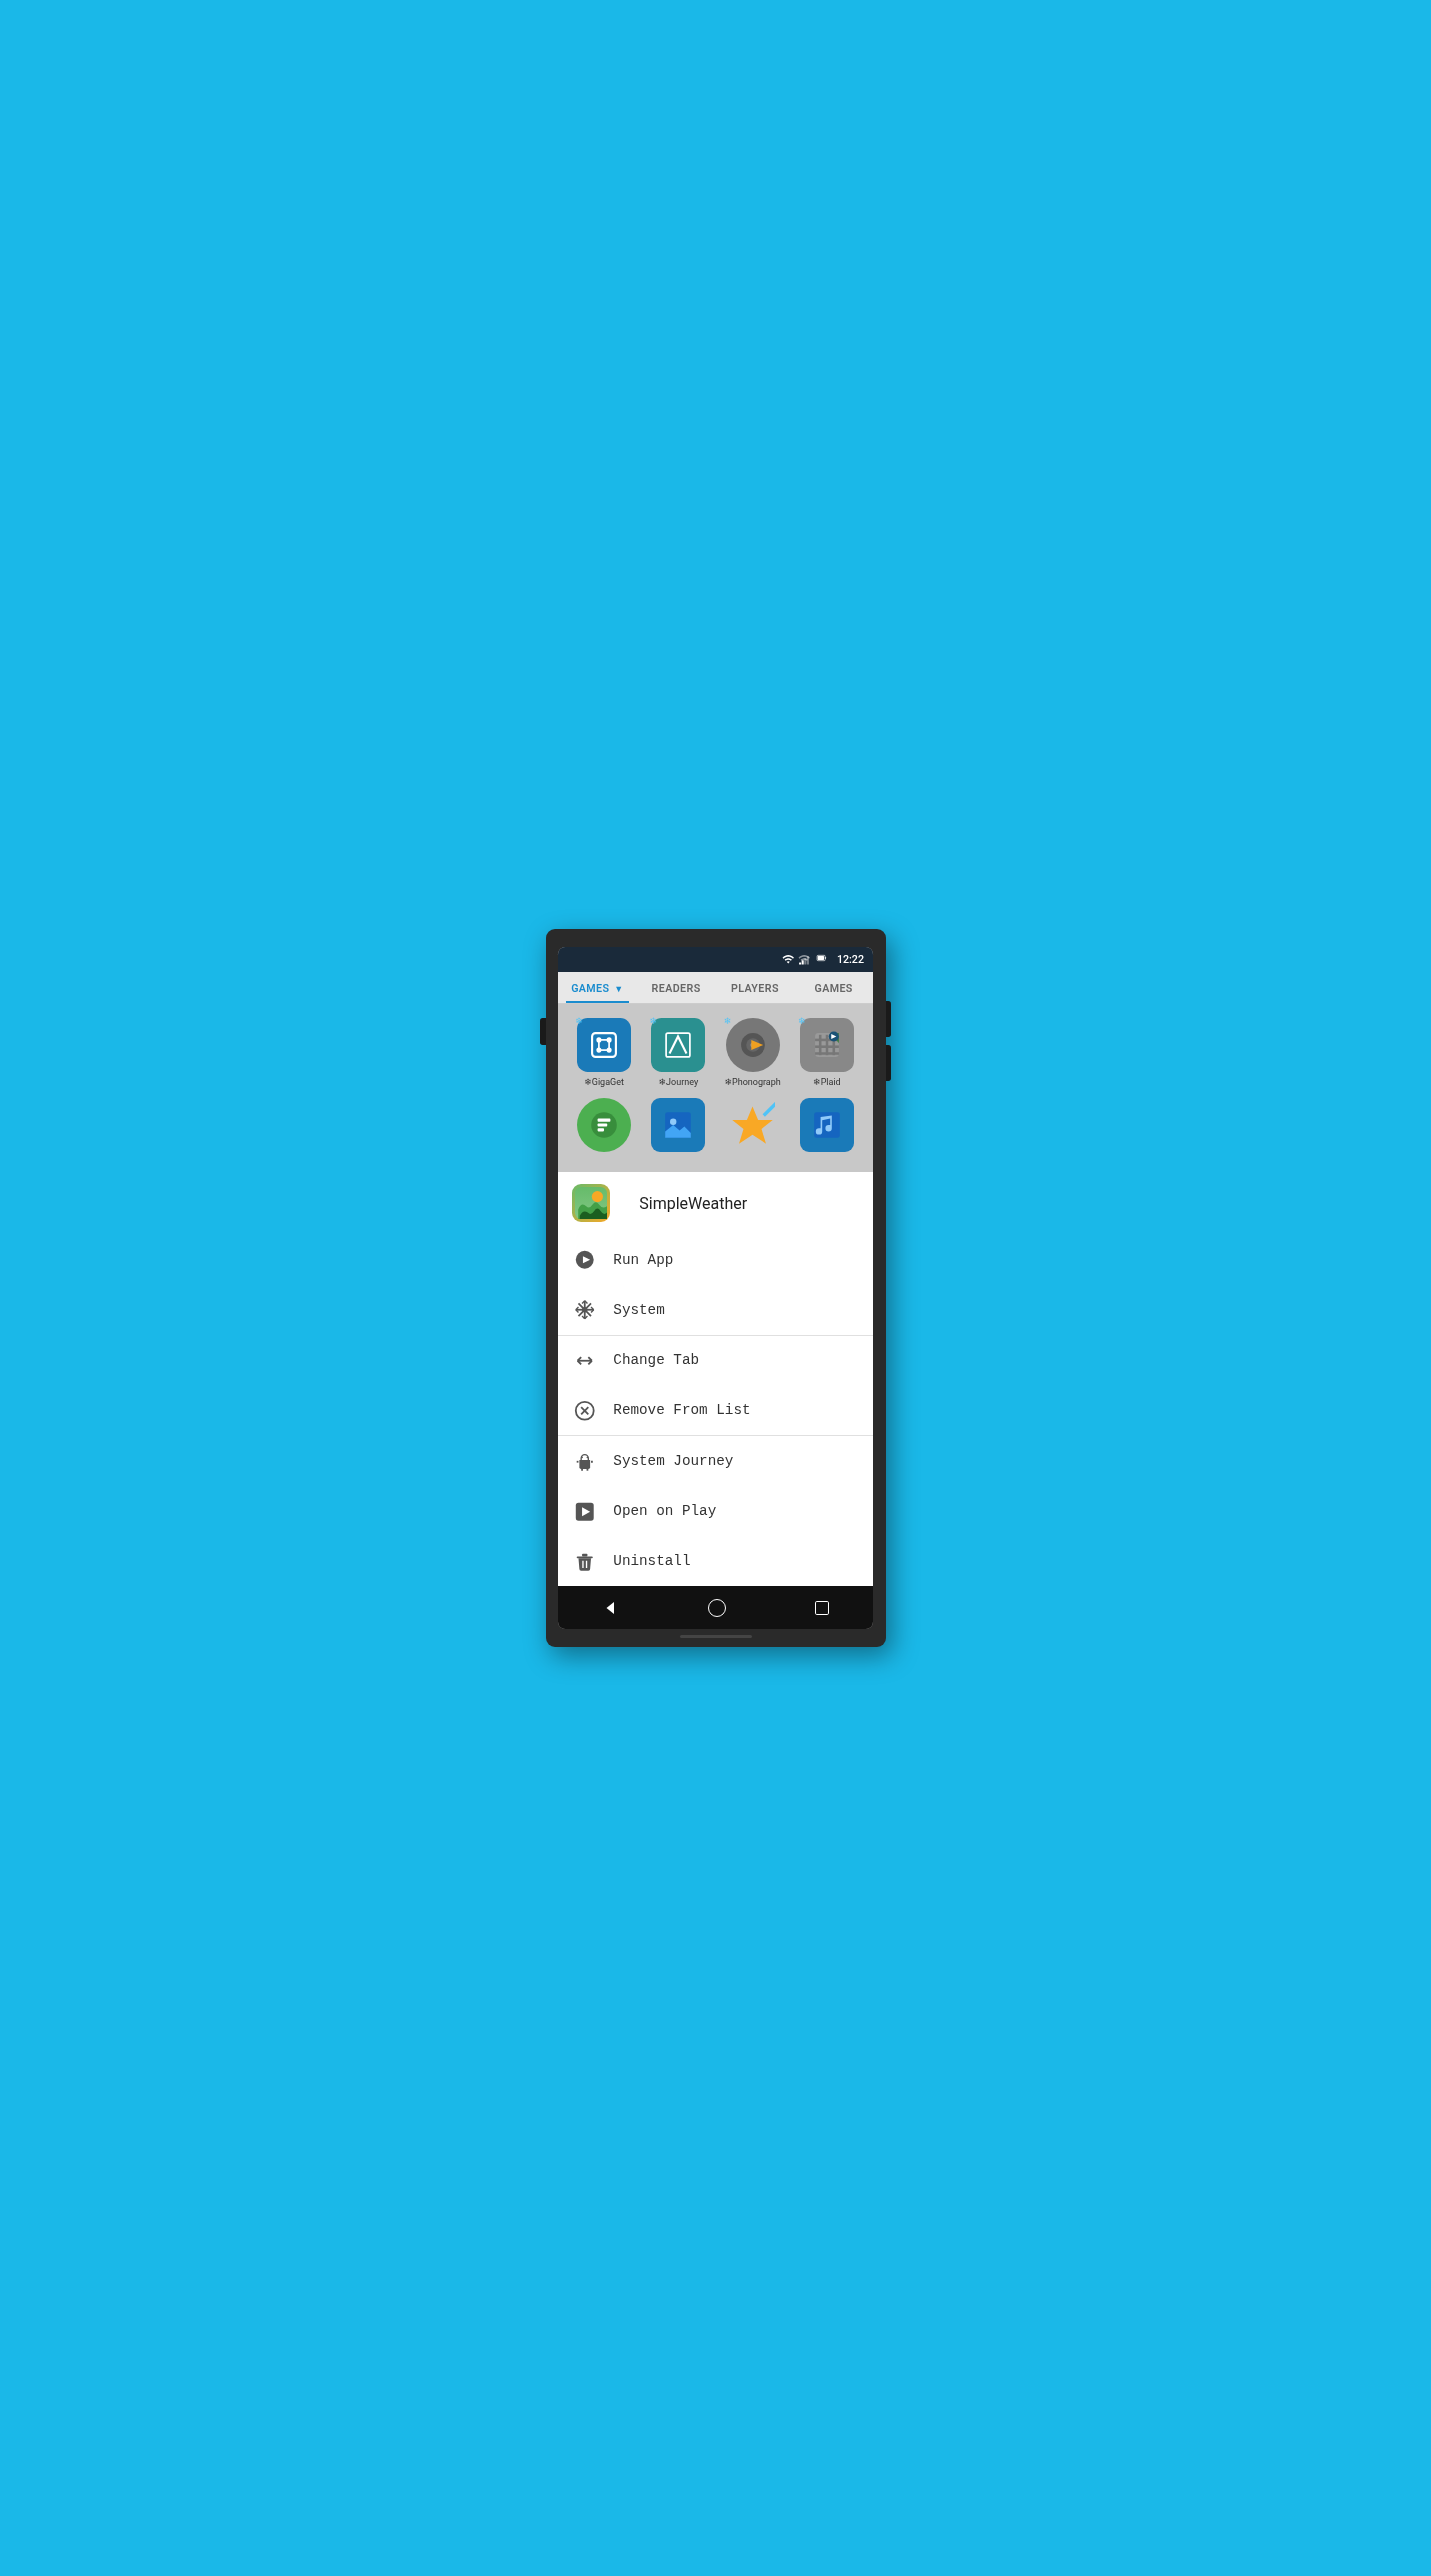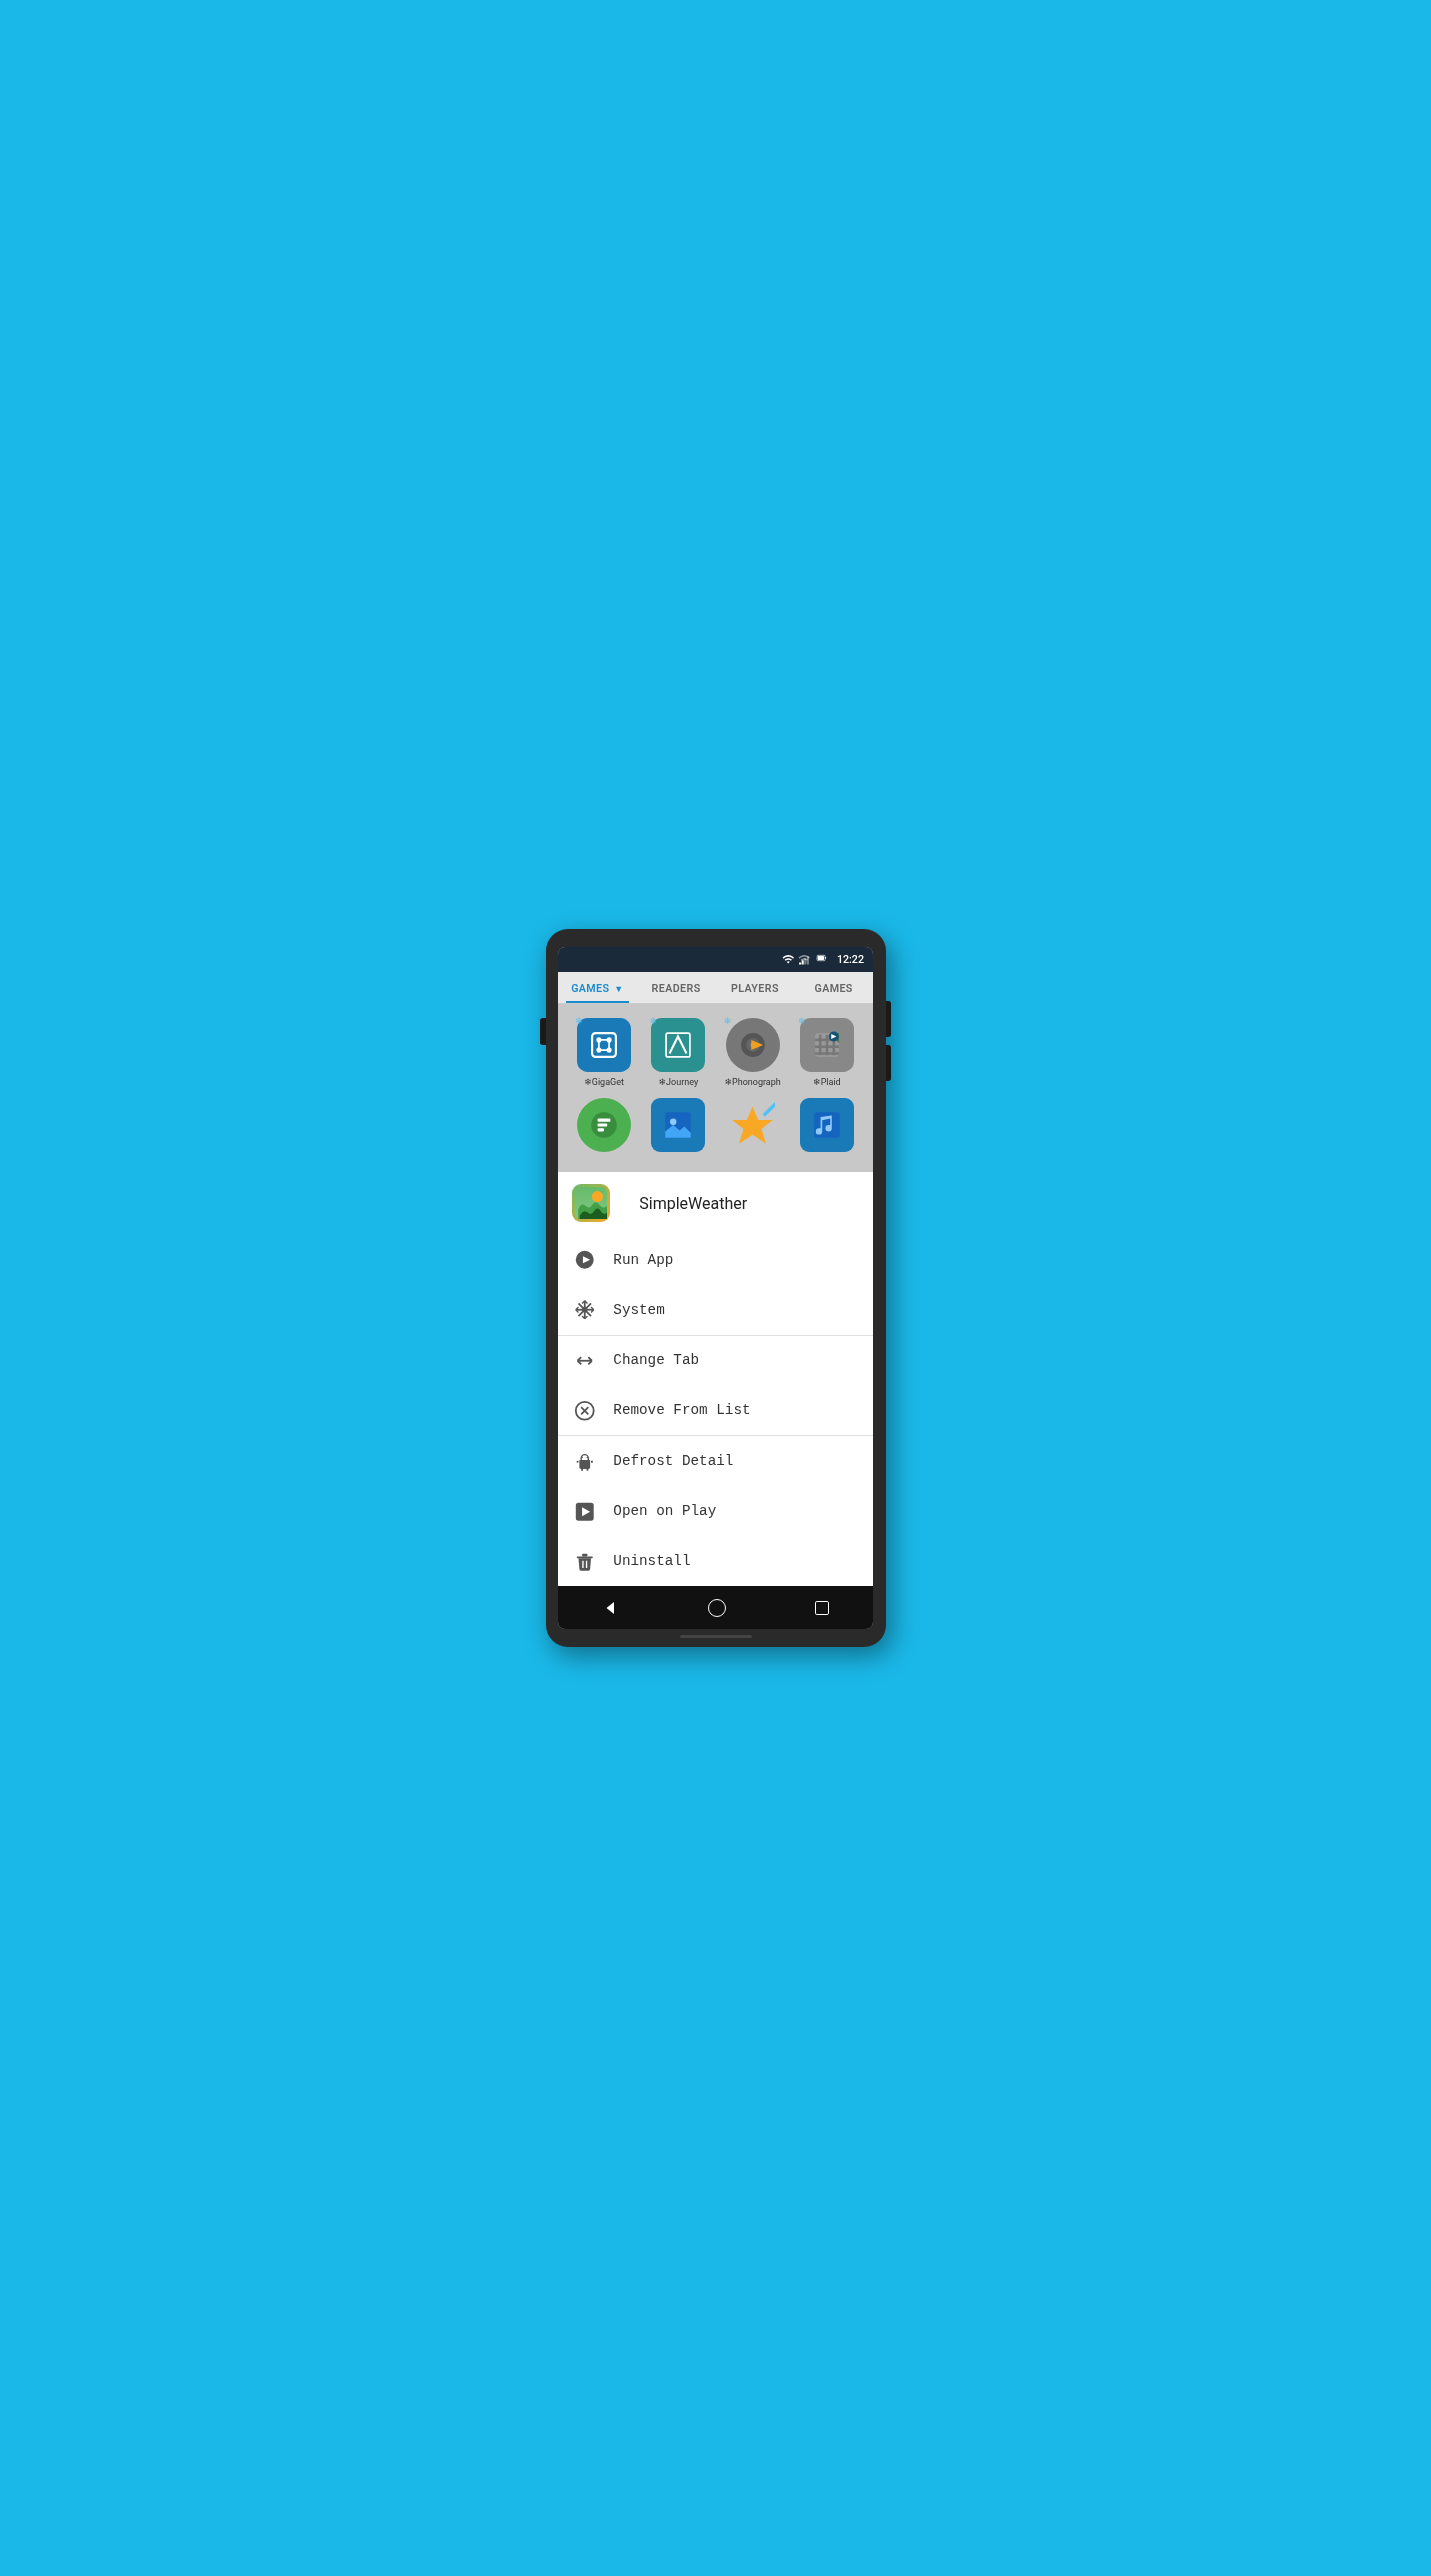--- a/index.html
+++ b/index.html
@@ -9,21 +9,21 @@
       display: flex;
       justify-content: center;
       align-items: center;
       min-height: 100vh;
       font-family: 'Roboto', Arial, sans-serif;
     }
 
     .phone-outer {
       width: 340px;
       background: #2a2a2a;
-      border-radius: 22px;
+      border-radius: 9px;
       padding: 18px 12.5px;
       box-shadow: 5.4px 9px 27px rgba(0,0,0,0.4);
       position: relative;
     }
 
     .phone-outer::before {
       content: '';
       position: absolute;
       top: 25px;
       left: 50%;
@@ -535,21 +535,21 @@
             <path d="M6 18V10h12v8a2 2 0 0 1-2 2H8a2 2 0 0 1-2-2z"></path>
             <path d="M8 10V8a4 4 0 0 1 8 0v2" fill="none" stroke="#555" stroke-width="1.5"></path>
             <circle cx="9" cy="7" r="1" fill="#555"></circle>
             <circle cx="15" cy="7" r="1" fill="#555"></circle>
             <line x1="3" y1="12" x2="5" y2="12" stroke="#555" stroke-width="2"></line>
             <line x1="19" y1="12" x2="21" y2="12" stroke="#555" stroke-width="2"></line>
             <line x1="9" y1="22" x2="9" y2="20" stroke="#555" stroke-width="2"></line>
             <line x1="15" y1="22" x2="15" y2="20" stroke="#555" stroke-width="2"></line>
           </svg>
         </div>
-        <span class="menu-label">Defrost Detail</span>
+        <span class="menu-label">System Journey</span>
       </div>
 
       <div class="context-menu-item">
         <div class="menu-icon">
           <svg viewBox="0 0 24 24" width="21.5" height="21.5">
             <rect x="2" y="2" width="20" height="20" rx="3" fill="#555"></rect>
             <polygon points="9,7 18,12 9,17" fill="white"></polygon>
           </svg>
         </div>
         <span class="menu-label">Open on Play</span>

